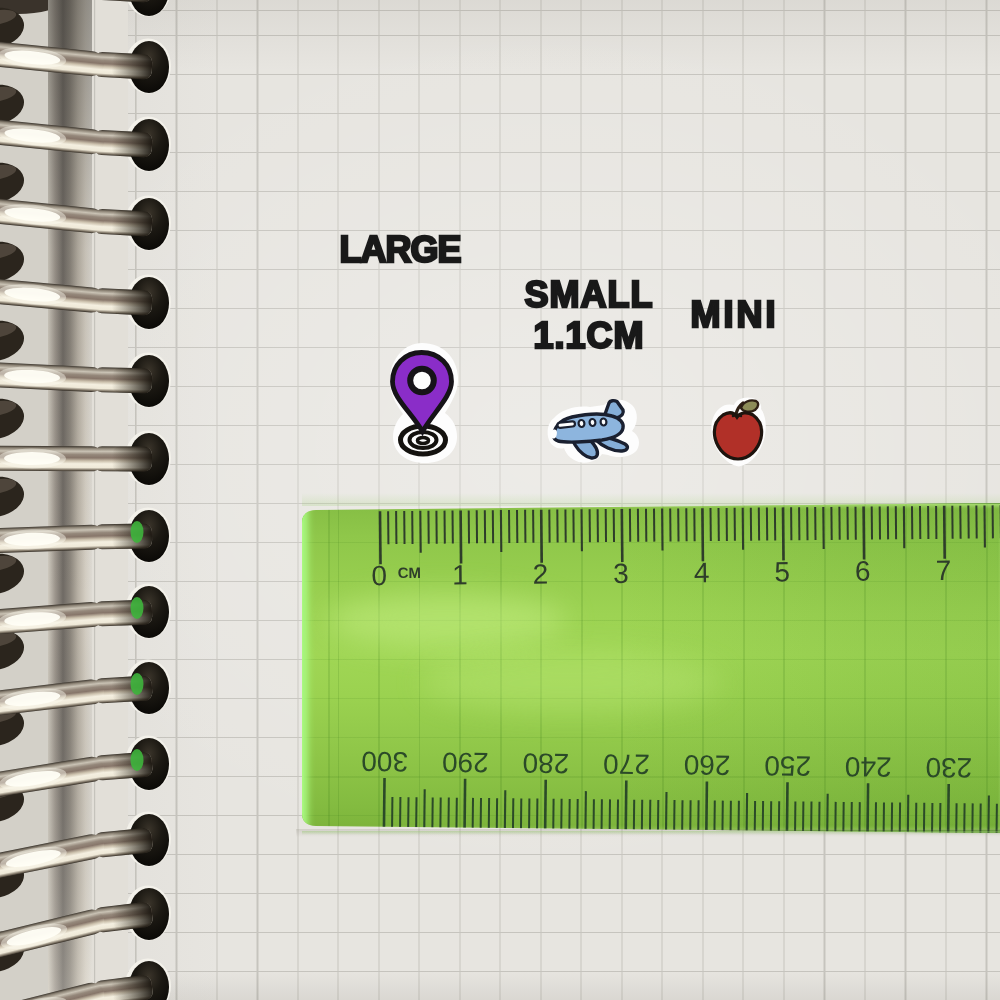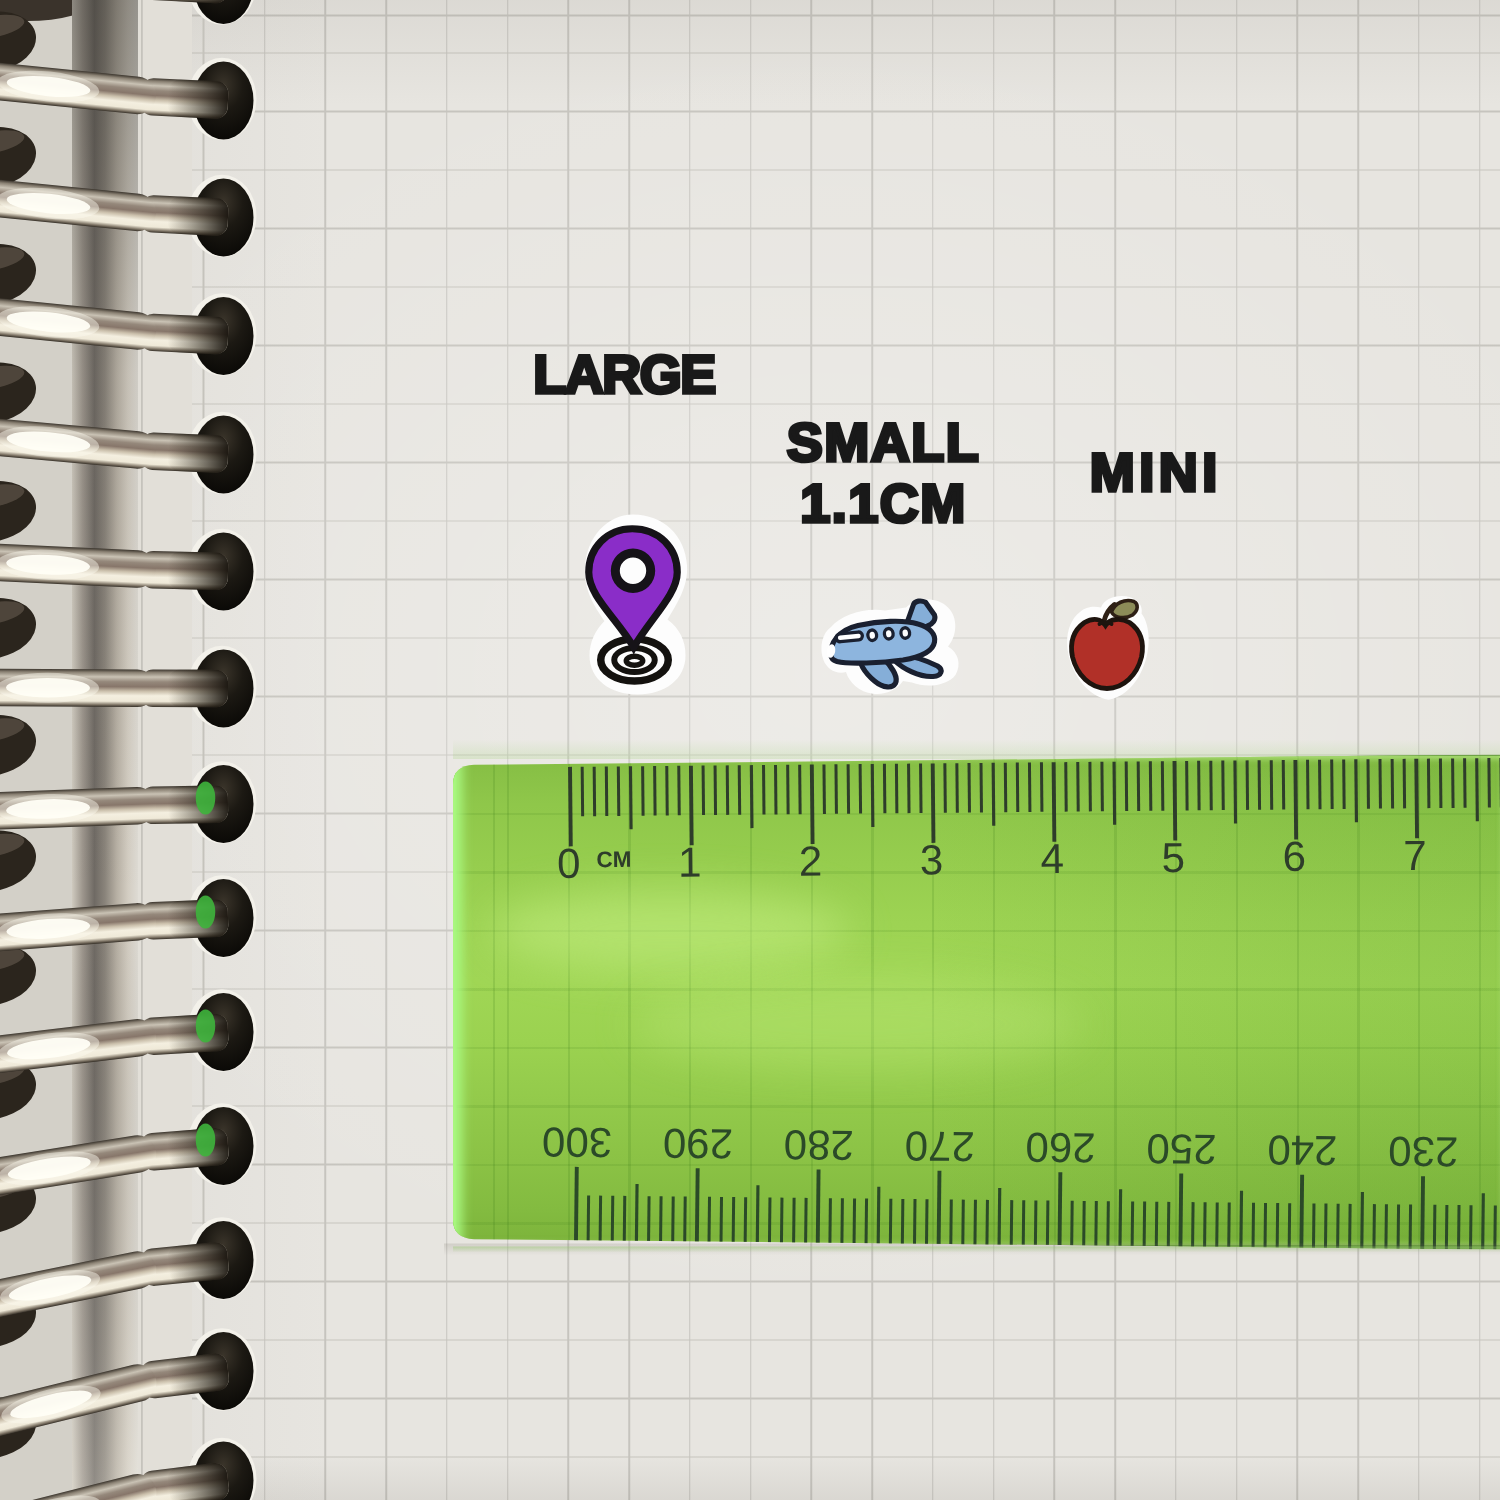--- a/index.html
+++ b/index.html
@@ -28,23 +28,23 @@
 .streak{position:absolute;border-radius:50%;filter:blur(14px);}
 #rshadow{position:absolute;left:296px;top:829px;width:704px;height:8px;background:linear-gradient(to bottom, rgba(110,105,90,0.18), rgba(110,105,90,0));}
 #redge{position:absolute;left:302px;top:831px;width:698px;height:4px;background:linear-gradient(to bottom, rgba(150,200,110,0.45), rgba(150,200,110,0));}
 #rglow{position:absolute;left:302px;top:493px;width:698px;height:13px;background:linear-gradient(to bottom, rgba(160,210,110,0), rgba(150,205,105,0.22));}
 </style></head>
 <body>
 <div id="page">
 <div id="grid"></div>
 <div id="shade"></div>
 
-<div class="lab" style="left:336px;top:229px;width:160px;"><span style="letter-spacing:-1px;">LARGE</span><br></div>
+<div class="lab" style="left:320px;top:229px;width:160px;"><span style="letter-spacing:-1px;">LARGE</span><br></div>
 <div class="lab" style="left:509px;top:274px;width:160px;"><span style="letter-spacing:1px;margin-top:28px;">SMALL</span><br><span style="letter-spacing:1px;margin-top:29px;">1.1CM</span></div>
-<div class="lab" style="left:699px;top:294px;width:143px;"><span style="letter-spacing:3px;">MINI</span><br></div>
+<div class="lab" style="left:663px;top:294px;width:143px;"><span style="letter-spacing:3px;">MINI</span><br></div>
 
 <svg width="74" height="124" viewBox="0 0 74 124" style="position:absolute;left:387px;top:341px;">
 <path d="M35,2 C55,2 70,16 71,36 C72,50 64,62 58,72 C66,78 70,86 70,96 C70,112 56,122 38,122 C20,122 6,112 6,96 C6,87 10,79 16,73 C9,63 2,52 3,37 C4,17 18,2 35,2 Z" fill="#fdfdfd"></path>
 <g fill="none" stroke="#14120f">
 <ellipse cx="36" cy="99" rx="22.5" ry="14" stroke-width="5"></ellipse>
 <ellipse cx="36" cy="99" rx="13.5" ry="8" stroke-width="4"></ellipse>
 <ellipse cx="36" cy="99.5" rx="5.5" ry="3" stroke-width="3.6"></ellipse>
 </g>
 <g transform="translate(34.5,43.5)">
 <path d="M0,-32 C18,-32 30,-19 30,-3 C30,12 12,28 1,47 C-10,28 -29,13 -29,-3 C-29,-19 -17,-32 0,-32 Z" fill="#8a2dc8" stroke="#161318" stroke-width="4.8"></path>

